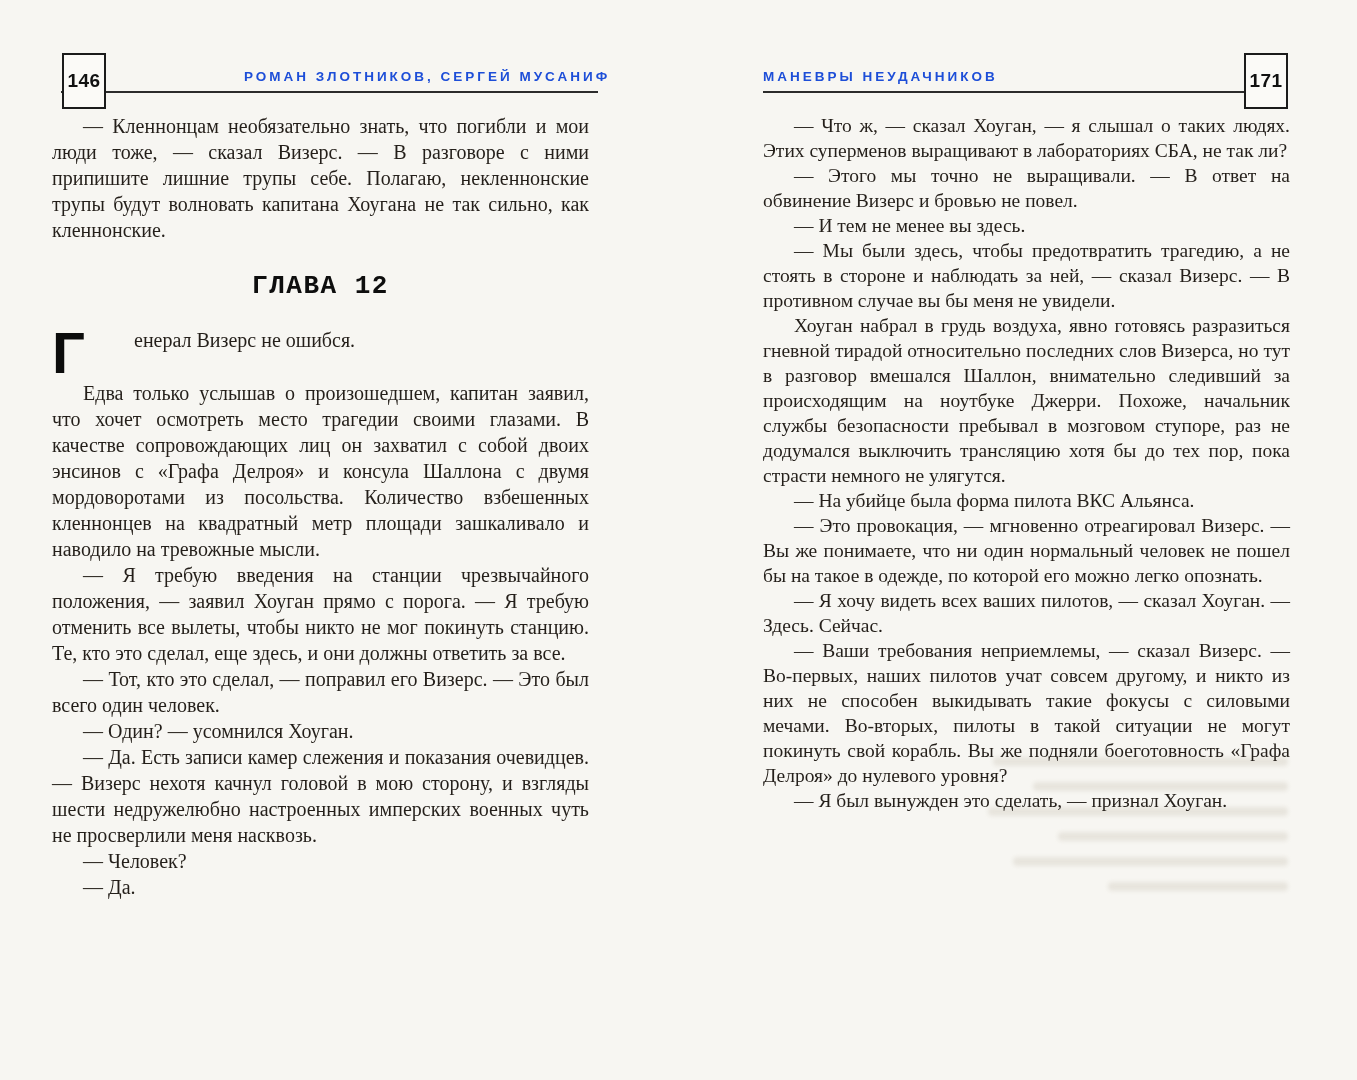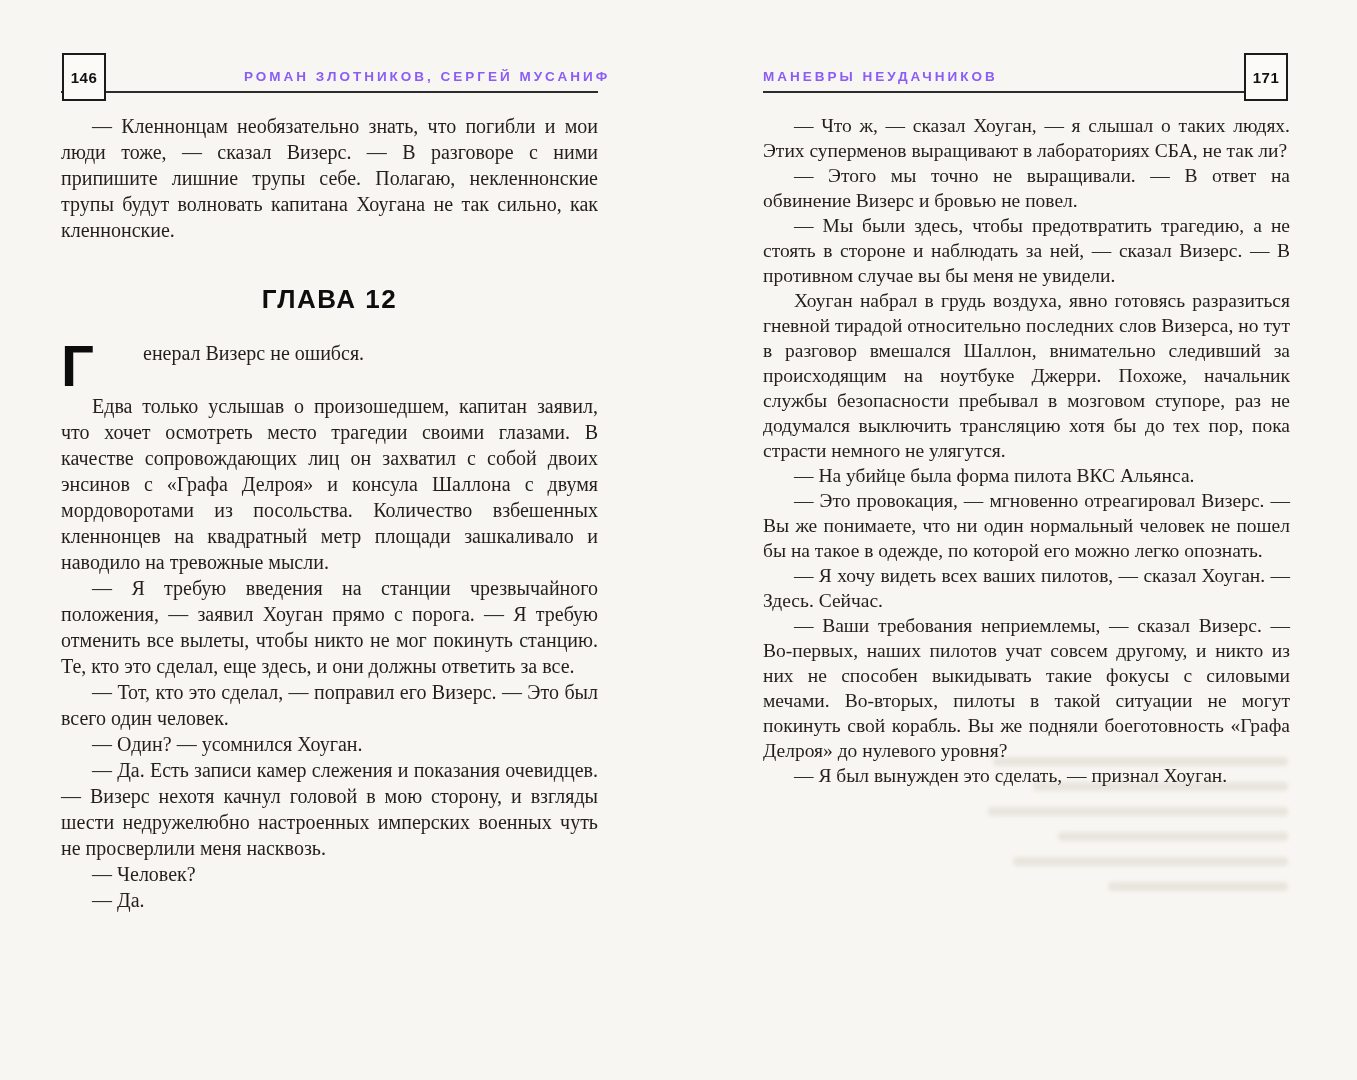--- a/index.html
+++ b/index.html
@@ -3,40 +3,40 @@
 <meta charset="utf-8">
 <style>
   html,body{margin:0;padding:0;}
   body{
     width:1357px;height:1080px;position:relative;overflow:hidden;
     background:#f7f6f2;
     font-family:"Liberation Serif", serif;
   }
   
   .page-num-box{
-    position:absolute;top:53px;width:44px;height:48px;
+    position:absolute;top:53px;width:44px;height:56px;
     border:2.5px solid #1b1b1b;background:#fbfaf7;box-sizing:border-box;
     display:flex;align-items:center;justify-content:center;
-    font-family:"Liberation Sans", sans-serif;font-weight:800;font-size:15px;color:#111;
+    font-family:"Liberation Sans", sans-serif;font-weight:800;font-size:19px;color:#111;
     z-index:2;letter-spacing:.5px;
   }
   .head-rule{position:absolute;top:91px;height:2px;background:#2c2c2c;}
   .running-head{
     position:absolute;top:69px;
     font-family:"Liberation Sans", sans-serif;font-weight:700;font-size:13.5px;
-    letter-spacing:3px;color:#8b5cf6;white-space:nowrap;
+    letter-spacing:3px;color:#1d4ed8;white-space:nowrap;
   }
   
   .column{position:absolute;top:113px;color:#241f1a;}
-  .col-left{left:61px;width:537px;font-size:20px;line-height:26px;}
+  .col-left{left:52px;width:537px;font-size:20px;line-height:26px;}
   .col-right{left:763px;width:527px;font-size:19.5px;line-height:25px;}
   .column p{margin:0;text-align:justify;text-indent:31px;}
   .chapter-heading{
-    margin-top:42px;height:28px;line-height:28px;text-align:center;text-indent:0;
-    font-family:Liberation Sans, sans-serif;font-weight:800;font-size:26px;
+    margin-top:29px;height:28px;line-height:28px;text-align:center;text-indent:0;
+    font-family:Liberation Mono, monospace;font-weight:800;font-size:26px;
     letter-spacing:1.5px;color:#0e0e0e;
   }
   .dropcap-wrap{margin-top:27px;}
   .dropcap-wrap:after{content:"";display:block;clear:both;}
   .drop-cap{
     float:left;width:42px;height:50px;margin:3px 9px 0 0;
     font-family:"Liberation Sans", sans-serif;font-weight:900;font-size:58px;line-height:46px;
     color:#0c0c0c;text-indent:0;
   }
   .p-dropcap{text-indent:0;}
@@ -81,20 +81,21 @@
   <p>— Тот, кто это сделал, — поправил его Визерс. — Это был всего один человек.</p>
   <p>— Один? — усомнился Хоуган.</p>
   <p>— Да. Есть записи камер слежения и показания очевидцев. — Визерс нехотя качнул головой в мою сторону, и взгляды шести недружелюбно настроенных имперских военных чуть не просверлили меня насквозь.</p>
   <p>— Человек?</p>
   <p>— Да.</p>
 </div>
 
 <div class="column col-right">
   <p>— Что ж, — сказал Хоуган, — я слышал о таких людях. Этих суперменов выращивают в лабораториях СБА, не так ли?</p>
   <p>— Этого мы точно не выращивали. — В ответ на обвинение Визерс и бровью не повел.</p>
+  <p>— И тем не менее вы здесь.</p>
   <p>— Мы были здесь, чтобы предотвратить трагедию, а не стоять в стороне и наблюдать за ней, — сказал Визерс. — В противном случае вы бы меня не увидели.</p>
   <p>Хоуган набрал в грудь воздуха, явно готовясь разразиться гневной тирадой относительно последних слов Визерса, но тут в разговор вмешался Шаллон, внимательно следивший за происходящим на ноутбуке Джерри. Похоже, начальник службы безопасности пребывал в мозговом ступоре, раз не додумался выключить трансляцию хотя бы до тех пор, пока страсти немного не улягутся.</p>
   <p>— На убийце была форма пилота ВКС Альянса.</p>
   <p>— Это провокация, — мгновенно отреагировал Визерс. — Вы же понимаете, что ни один нормальный человек не пошел бы на такое в одежде, по которой его можно легко опознать.</p>
   <p>— Я хочу видеть всех ваших пилотов, — сказал Хоуган. — Здесь. Сейчас.</p>
   <p>— Ваши требования неприемлемы, — сказал Визерс. — Во-первых, наших пилотов учат совсем другому, и никто из них не способен выкидывать такие фокусы с силовыми мечами. Во-вторых, пилоты в такой ситуации не могут покинуть свой корабль. Вы же подняли боеготовность «Графа Делроя» до нулевого уровня?</p>
   <p>— Я был вынужден это сделать, — признал Хоуган.</p>
 </div>
 
 <div class="bleed">

